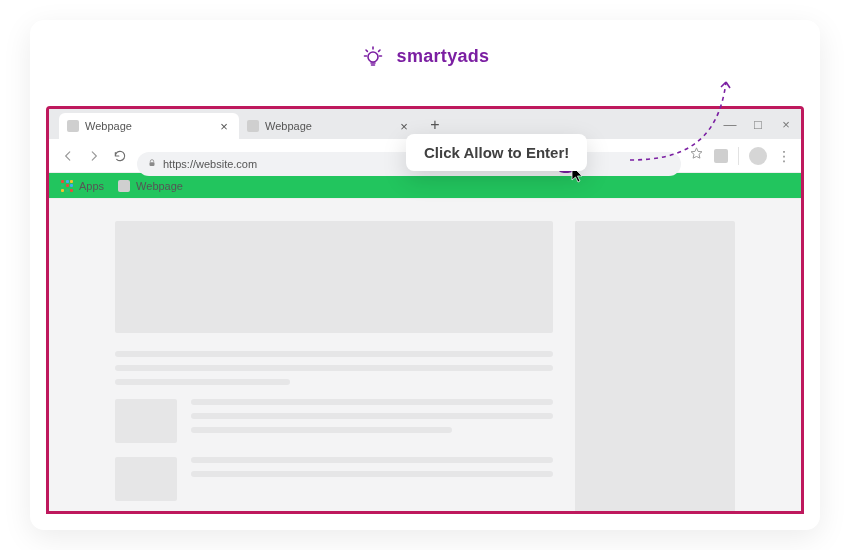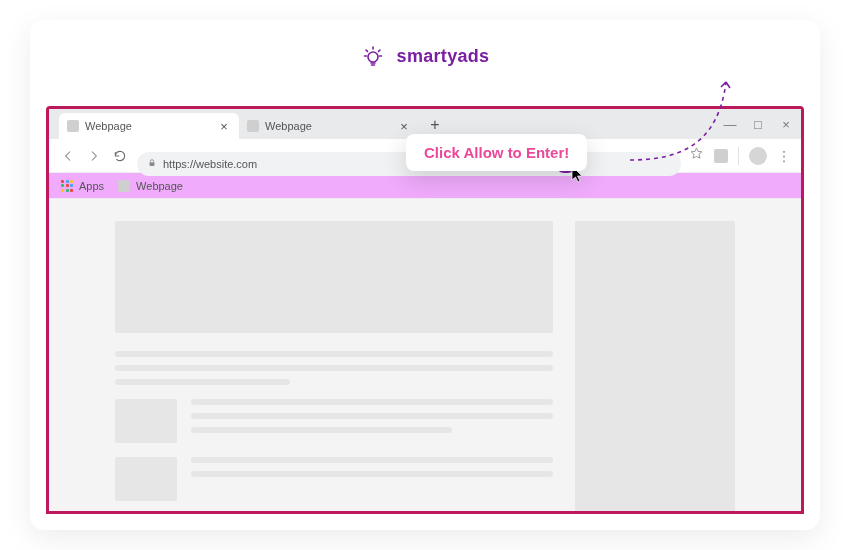--- a/index.html
+++ b/index.html
@@ -139,21 +139,21 @@
   .notif-highlight svg { display:block; }
   .cursor {
     position: absolute;
     right: 96px;
     top: 13px;
     pointer-events: none;
   }
 
   .bookmarkbar {
     height: 26px;
-    background: #f0abfc;
+    background: #22c55e;
     display: flex;
     align-items: center;
     padding: 0 12px;
     gap: 14px;
     font-size: 11px;
     color: #555;
     border-bottom: 1px solid #eee;
   }
   .apps-icon {
     width: 12px; height: 12px;
@@ -186,21 +186,21 @@
 
   .callout {
     position: absolute;
     top: 114px;
     left: 376px;
     background: #ffffff;
     border-radius: 8px;
     padding: 10px 18px;
     font-size: 15px;
     font-weight: 700;
-    color: #ec4899;
+    color: #404040;
     box-shadow: 0 8px 24px rgba(0,0,0,0.15);
     white-space: nowrap;
   }
   .connector {
     position: absolute;
     top: 56px;
     left: 598px;
     width: 110px;
     height: 88px;
     pointer-events: none;

